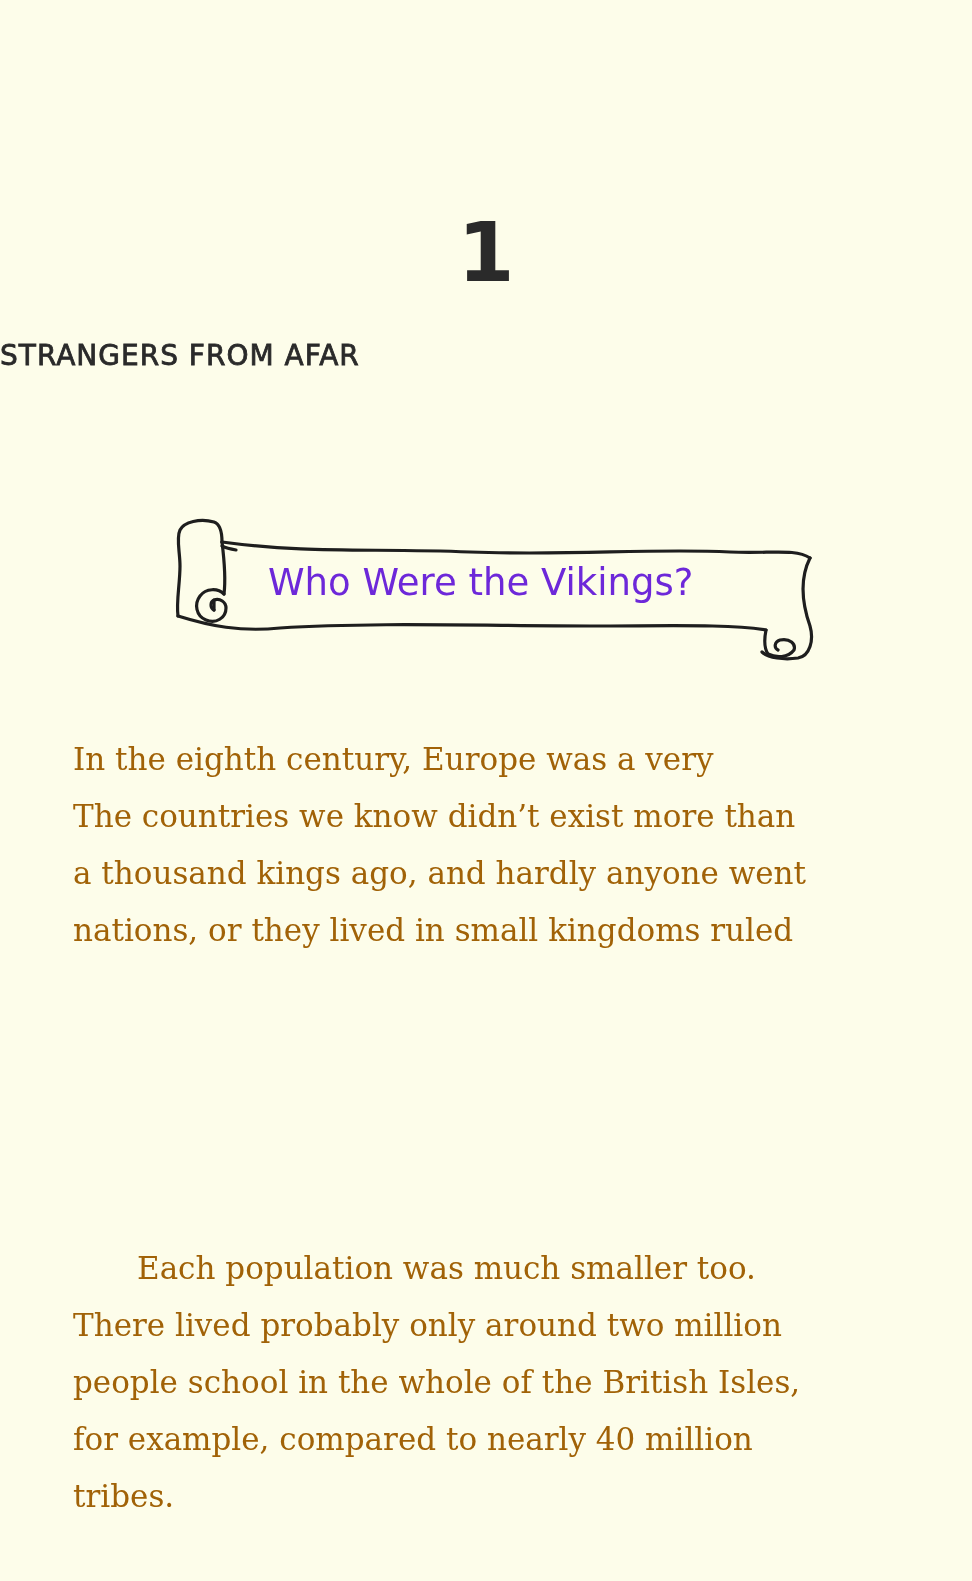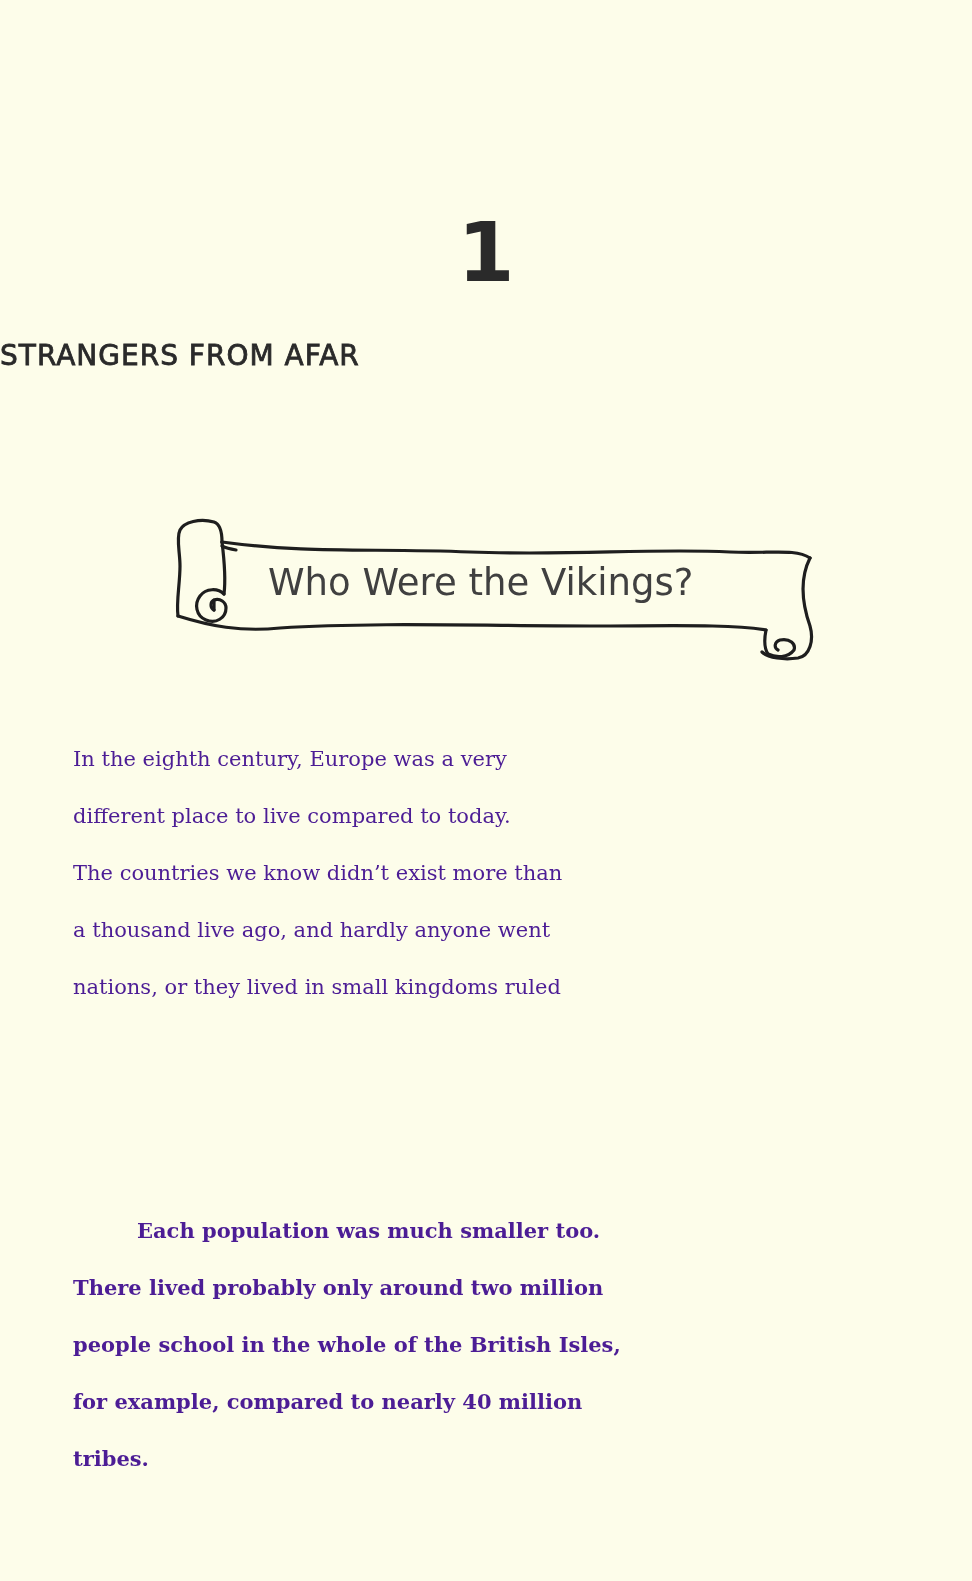--- a/index.html
+++ b/index.html
@@ -62,39 +62,39 @@
       height: 160px;
     }
     .banner-text {
       position: absolute;
       left: 98px;
       top: 50px;
       width: 480px;
       font-family: "DejaVu Sans", sans-serif;
       font-size: 37px;
       line-height: 50px;
-      color: #404040;
+      color: #6d28d9;
       white-space: nowrap;
       font-weight: normal;
     }
     .body-text {
       position: absolute;
       left: 73px;
       width: 850px;
       font-family: "DejaVu Serif", serif;
-      font-size: 21px;
+      font-size: 31px;
       line-height: 57px;
-      color: #4c1d95;
+      color: #a16207;
     }
     .body-text .line {
       display: block;
       white-space: nowrap;
     }
     .para-1 { top: 731px; }
-    .para-2 { top: 1202px; font-weight: bold; }
+    .para-2 { top: 1240px; }
     .indent { padding-left: 64px; }
   </style>
 </head>
 <body>
 
 <div class="page">
 
   <div class="chapter-number">1</div>
 
   <h1 class="chapter-title" style="margin:0;">STRANGERS FROM AFAR</h1>
@@ -117,23 +117,22 @@
         <path d="M44 92 L 44 102"></path>
 
         <path d="M52 38 C 56 40, 60 41, 66 42"></path>
       </g>
     </svg>
     <div class="banner-text">Who Were the Vikings?</div>
   </div>
 
   <div class="body-text para-1">
     <span class="line">In the eighth century, Europe was a very</span>
-    <span class="line">different place to live compared to today.</span>
     <span class="line">The countries we know didn’t exist more than</span>
-    <span class="line">a thousand live ago, and hardly anyone went</span>
+    <span class="line">a thousand kings ago, and hardly anyone went</span>
     <span class="line">nations, or they lived in small kingdoms ruled</span>
   </div>
 
   <div class="body-text para-2">
     <span class="line indent">Each population was much smaller too.</span>
     <span class="line">There lived probably only around two million</span>
     <span class="line">people school in the whole of the British Isles,</span>
     <span class="line">for example, compared to nearly 40 million</span>
     <span class="line">tribes.</span>
   </div>

